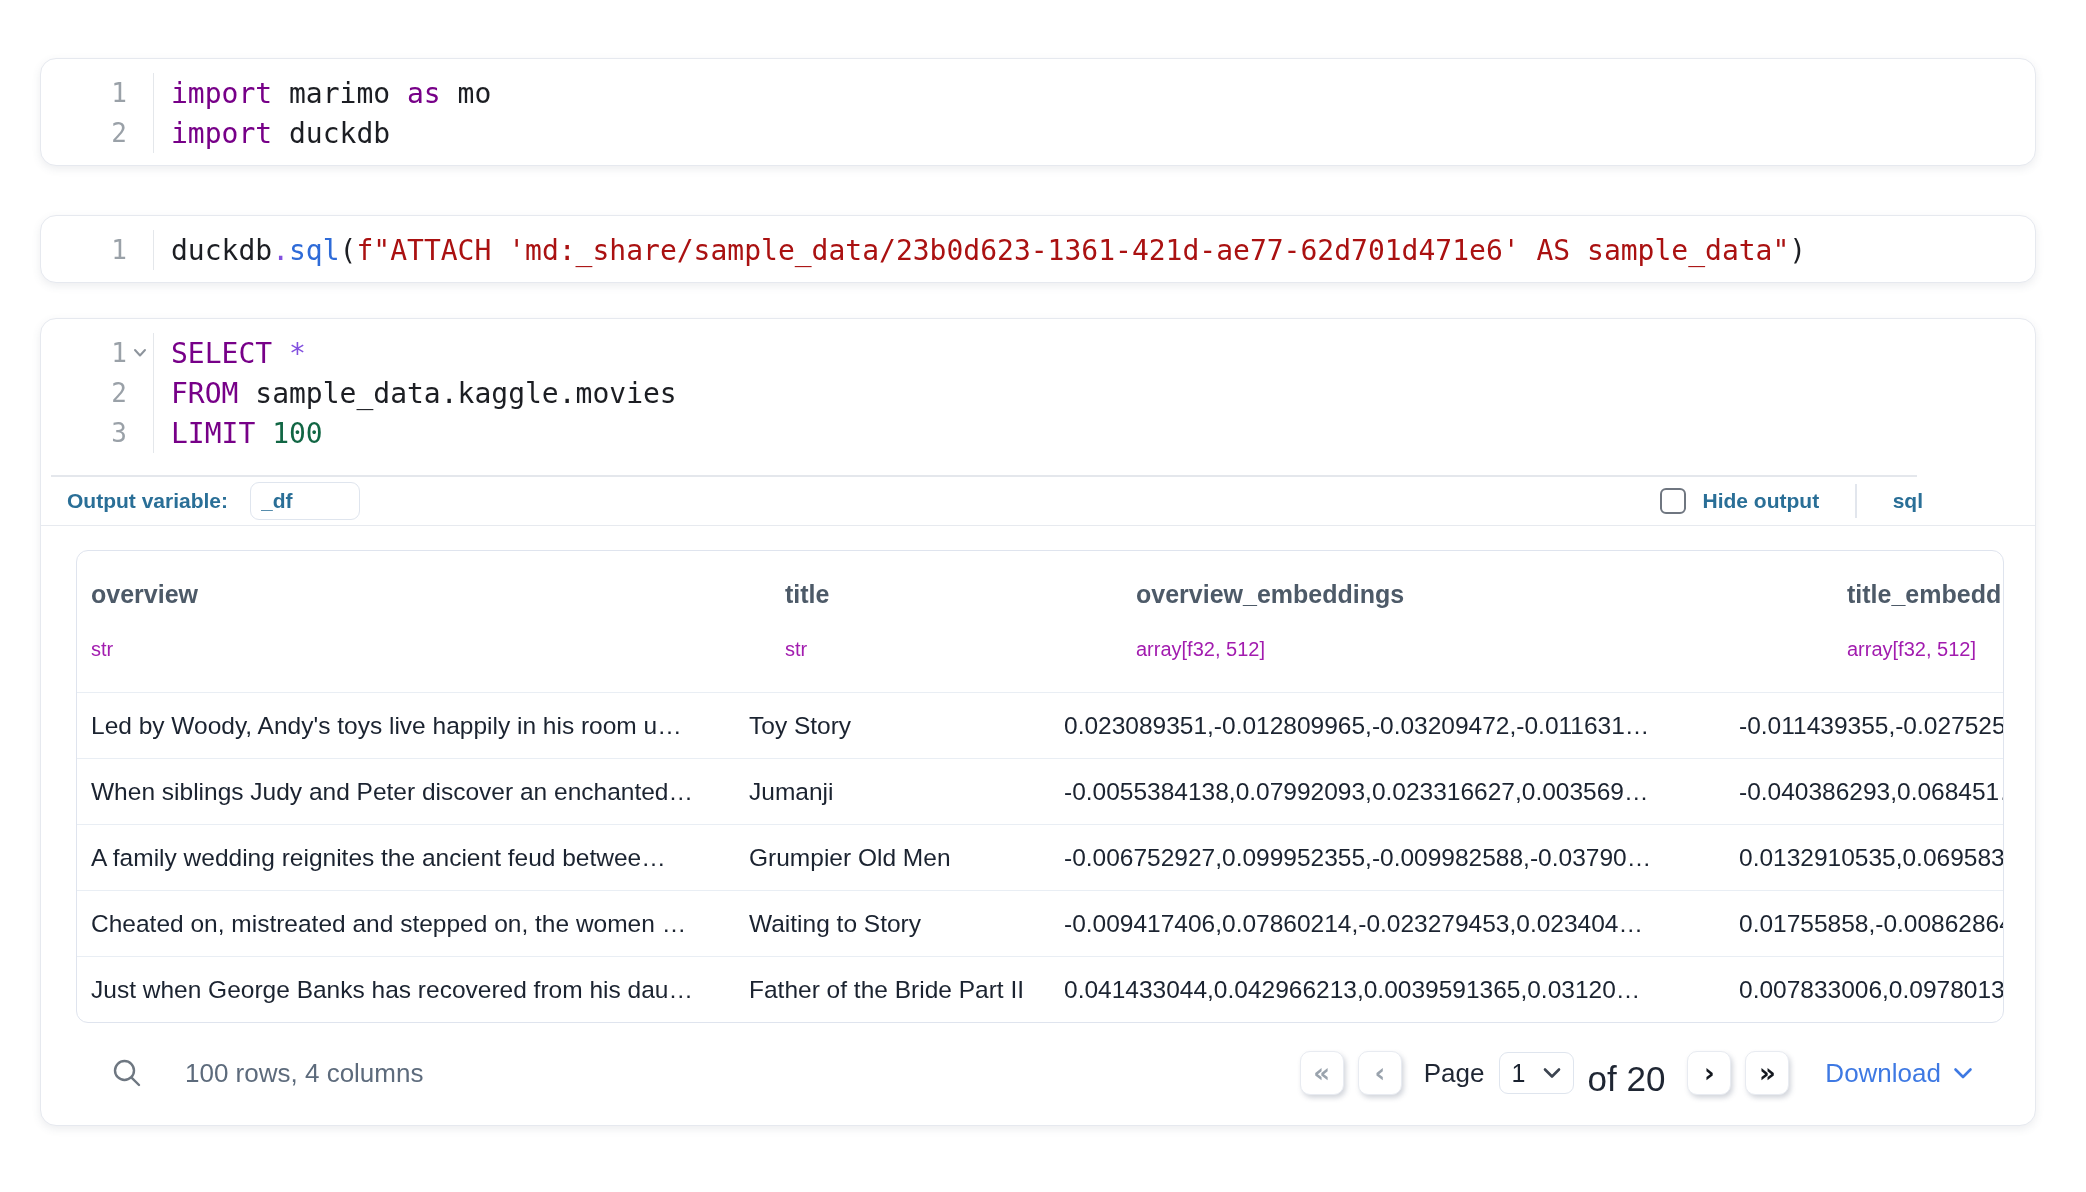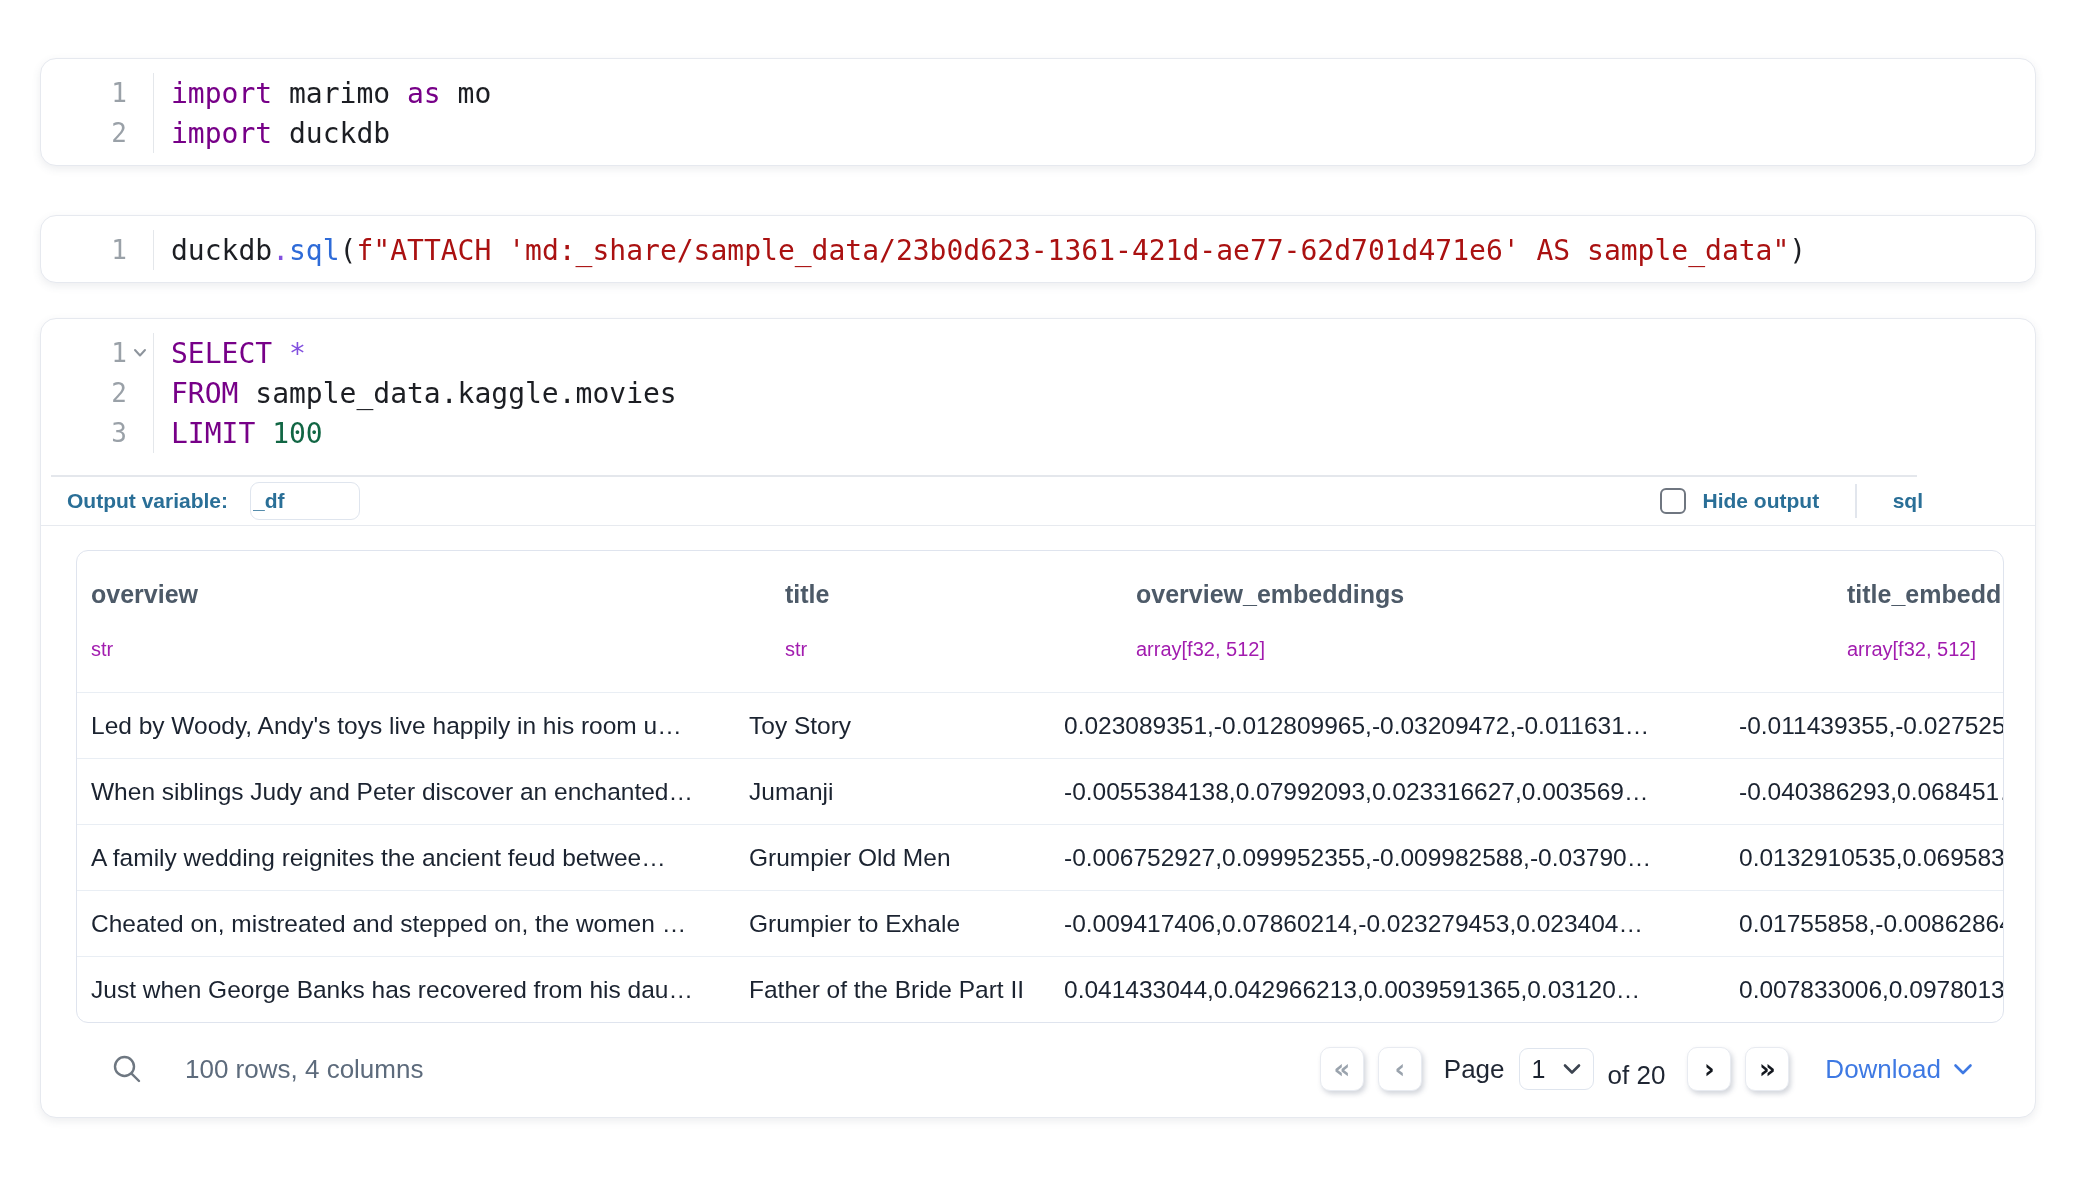--- a/index.html
+++ b/index.html
@@ -46,21 +46,21 @@
   .tk-plain{ color:#1c1e23; }
 
   
   .divider-partial { height:1.5px; background:#e4e7ec; margin:10px 118px 0 10px; }
   .toolbar { height:48px; display:flex; align-items:center; padding:0 112px 0 26px; }
   .toolbar-label { color:#2a6f97; font-weight:bold; font-size:21px; }
   .outvar-input {
     width:110px; height:38px; margin-left:22px;
     border:1.5px solid #dfe5ee; border-radius:9px;
     color:#2a6f97; font-weight:bold; font-size:21px;
-    padding:0 2px; font-family:"Liberation Sans",sans-serif;
+    padding:0 10px; font-family:"Liberation Sans",sans-serif;
     outline:none; background:#fff;
   }
   .toolbar-right { margin-left:auto; display:flex; align-items:center; }
   .checkbox {
     width:26px; height:26px; border:2.5px solid #6f7680; border-radius:6px;
     background:#fff; cursor:pointer;
   }
   .hide-output-label { margin-left:17px; color:#2a6f97; font-weight:bold; font-size:21px; }
   .vdivider { width:1.5px; height:34px; background:#e2e6ed; margin:0 36px; }
   .lang-label { color:#2a6f97; font-weight:bold; font-size:21px; }
@@ -102,21 +102,21 @@
   .pg-btn.disabled { color:#9aa3ad; }
   .pg-btn.enabled { color:#14181f; }
   .pg-btn + .pg-btn { margin-left:14px; }
   .page-label { font-size:26px; color:#1f2633; margin:0 14px 0 22px; }
   .page-select {
     width:75px; height:42px; border:1.5px solid #dfe5ee; border-radius:9px;
     display:flex; align-items:center; justify-content:space-between;
     padding:0 12px; background:#fff; cursor:pointer;
   }
   .page-select .val { font-size:25px; color:#1b2330; }
-  .page-total { font-size:26px; color:#1f2633; margin:12px 22px 0 14px; }
+  .page-total { font-size:35px; color:#1f2633; margin:12px 22px 0 14px; }
   .download { margin-left:36px; display:flex; align-items:center; cursor:pointer; }
   .download-label { color:#3e79e3; font-size:26px; }
   .download .chev { margin-left:12px; display:flex; align-items:center; }
 </style>
 </head>
 <body>
 
 <div class="page">
 
   <section class="cell">
@@ -228,21 +228,21 @@
               <div class="dcell">-0.040386293,0.068451…</div>
             </div>
             <div class="t-grid t-row">
               <div class="dcell">A family wedding reignites the ancient feud betwee…</div>
               <div class="dcell">Grumpier Old Men</div>
               <div class="dcell">-0.006752927,0.099952355,-0.009982588,-0.03790…</div>
               <div class="dcell">0.0132910535,0.069583…</div>
             </div>
             <div class="t-grid t-row">
               <div class="dcell">Cheated on, mistreated and stepped on, the women …</div>
-              <div class="dcell">Grumpier to Exhale</div>
+              <div class="dcell">Waiting to Story</div>
               <div class="dcell">-0.009417406,0.07860214,-0.023279453,0.023404…</div>
               <div class="dcell">0.01755858,-0.00862864…</div>
             </div>
             <div class="t-grid t-row">
               <div class="dcell">Just when George Banks has recovered from his dau…</div>
               <div class="dcell">Father of the Bride Part II</div>
               <div class="dcell">0.041433044,0.042966213,0.0039591365,0.03120…</div>
               <div class="dcell">0.007833006,0.0978013…</div>
             </div>
           </div>

